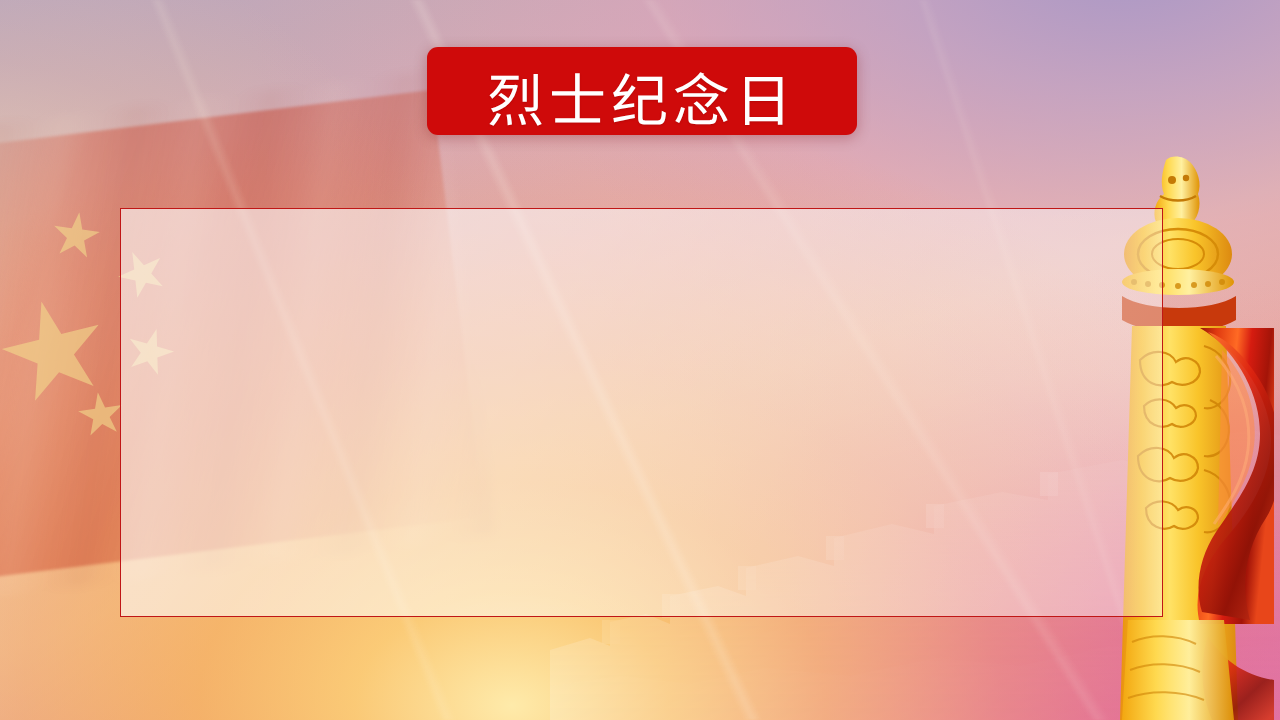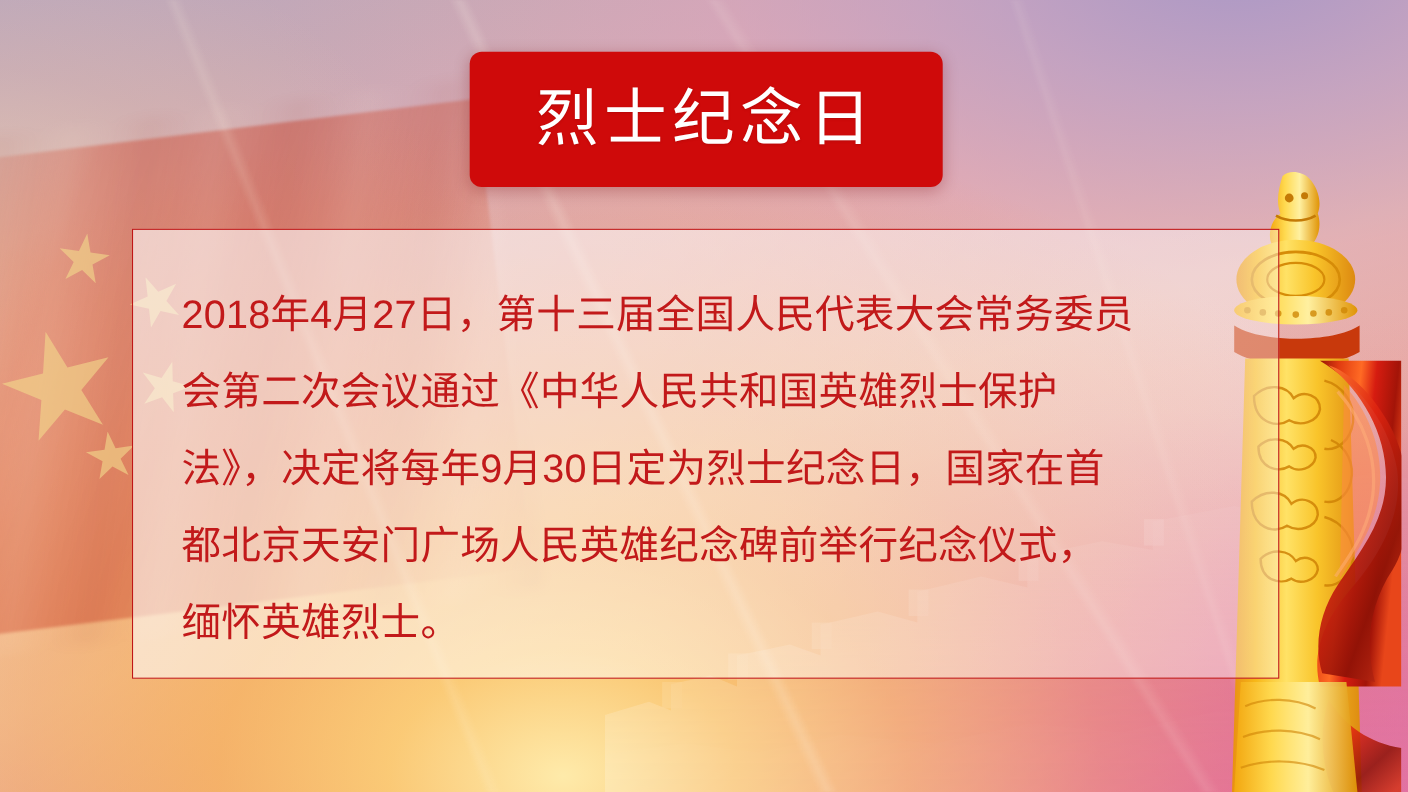--- a/index.html
+++ b/index.html
@@ -175,27 +175,28 @@
     width: 170px;
     height: 570px;
   }
 
   
   .title-plate {
     position: absolute;
     left: 427px;
     top: 47px;
     width: 430px;
-    height: 123px;
+    height: 88px;
     background: #cf0a0a;
     border-radius: 11px;
     box-shadow: 0 3px 14px rgba(120,10,10,0.30);
     display: flex;
-    align-items: center;
+    align-items: flex-end;
     justify-content: center;
+    font-family: Liberation Mono, monospace;
   }
   .title-text {
     color: #ffffff;
     font-size: 57px;
     line-height: 1;
     letter-spacing: 5px;
     font-weight: 400;
     white-space: nowrap;
     text-shadow: 0 1px 2px rgba(110,0,0,0.25);
   }
@@ -373,22 +374,15 @@
       <path d="M24,548 c22,-8 52,-8 76,2"></path>
     </g>
   </svg>
 
   <div class="title-plate">
     <span class="title-text">烈士纪念日</span>
   </div>
 
   <div class="content-panel">
     <div class="panel-inner-glow"></div>
-    <div class="body-text">
-      <span class="body-line">2018年4月27日，第十三届全国人民代表大会常务委员</span>
-      <span class="body-line">会第二次会议通过《中华人民共和国英雄烈士保护</span>
-      <span class="body-line">法》，决定将每年9月30日定为烈士纪念日，国家在首</span>
-      <span class="body-line">都北京天安门广场人民英雄纪念碑前举行纪念仪式，</span>
-      <span class="body-line">缅怀英雄烈士。</span>
-    </div>
   </div>
 
 </div>
 
 </body></html>

